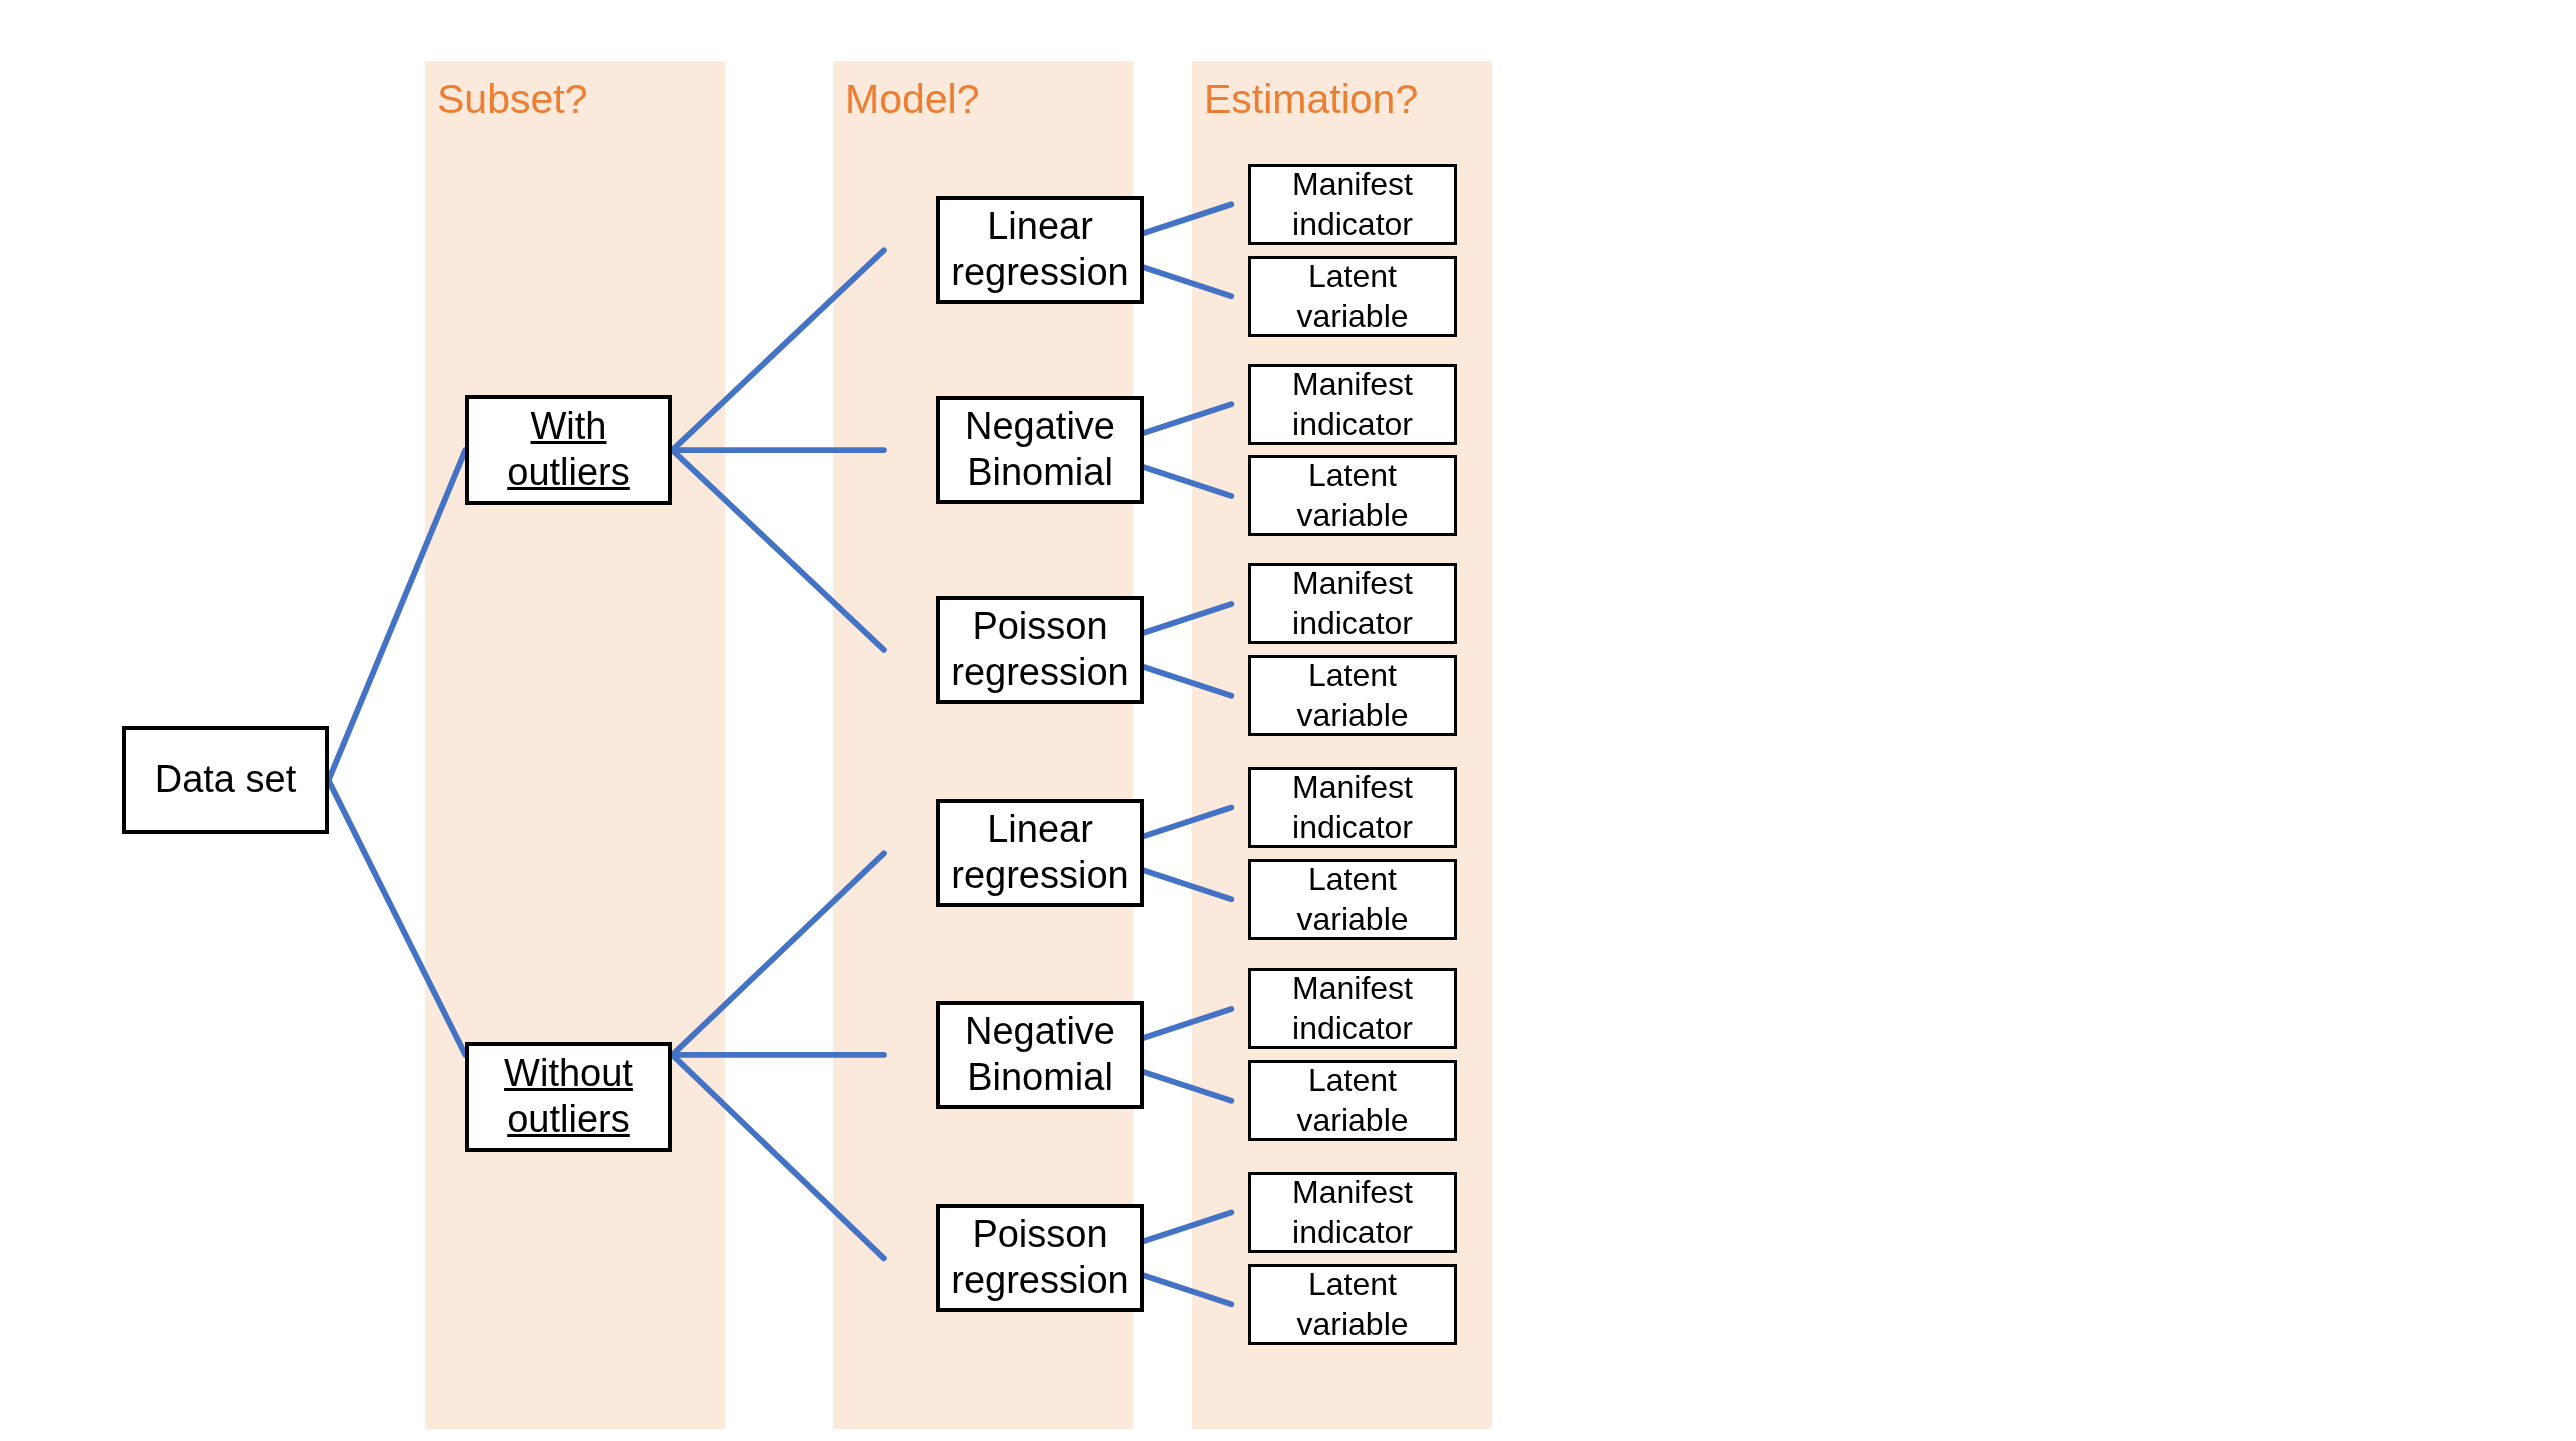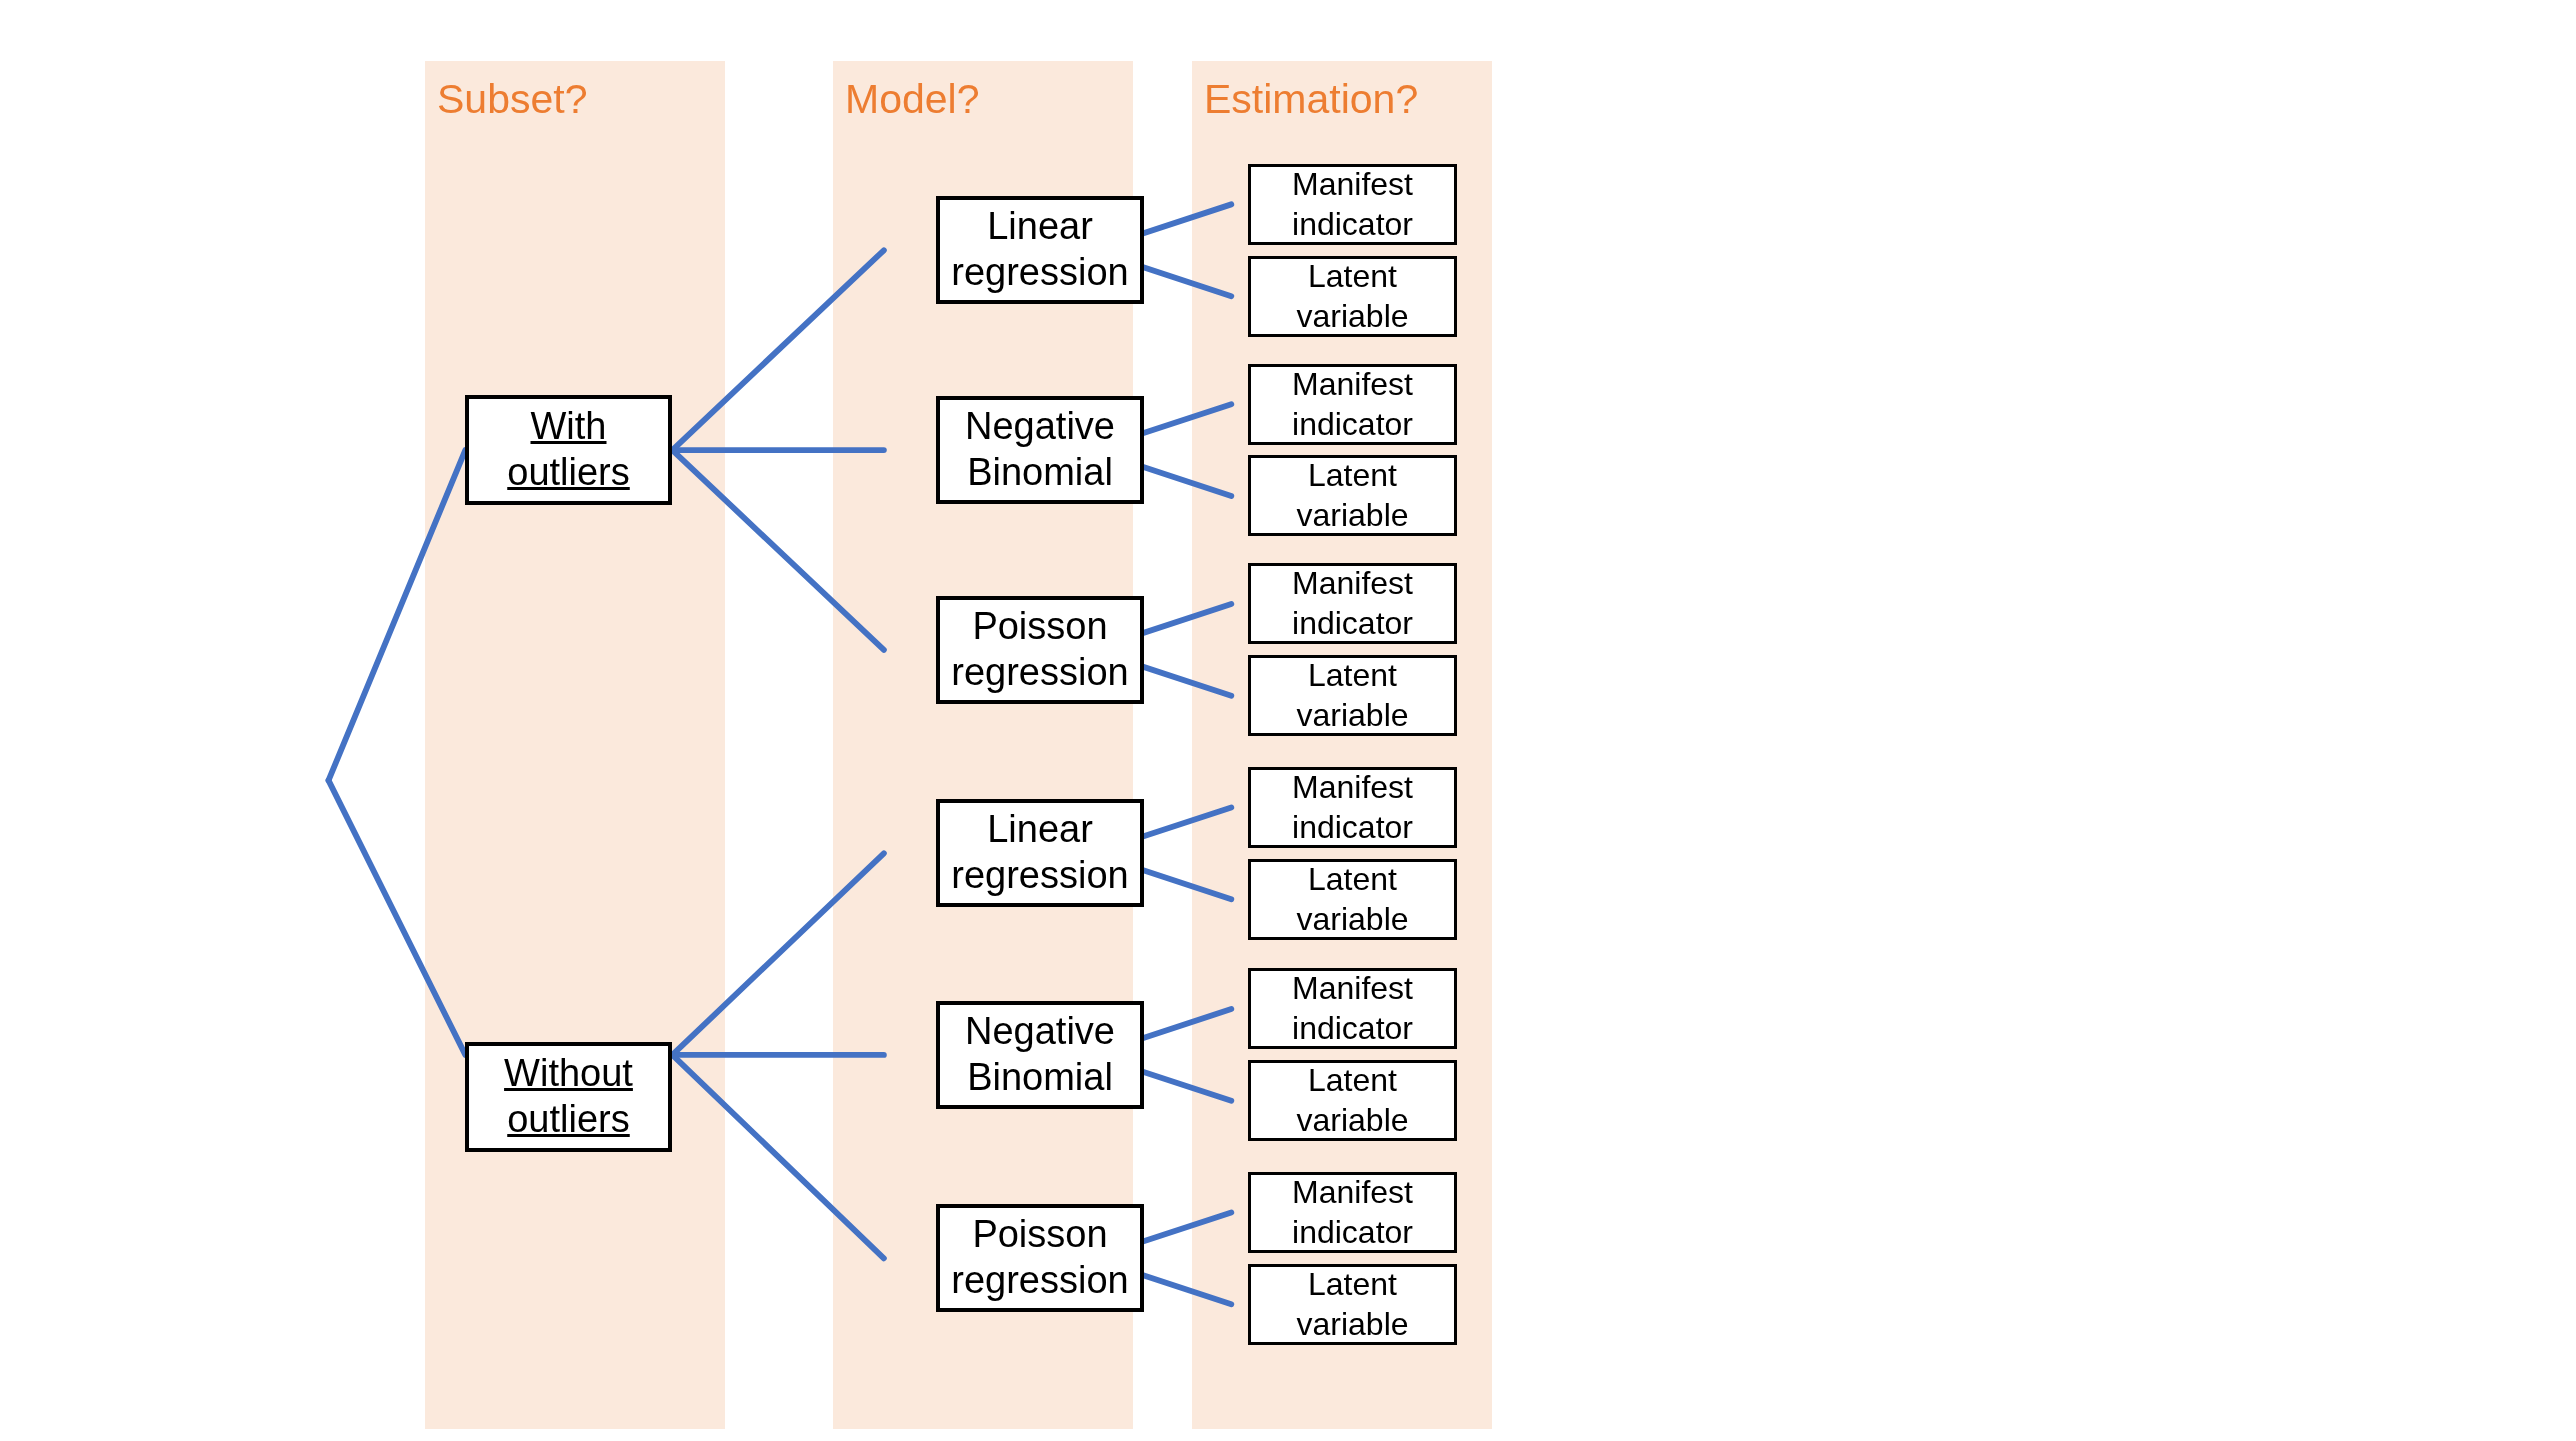--- a/index.html
+++ b/index.html
@@ -82,20 +82,21 @@
     <line x1="1213" y1="722" x2="1368" y2="671"></line>
     <line x1="1213" y1="722" x2="1368" y2="773"></line>
     <line x1="1213" y1="948" x2="1368" y2="897"></line>
     <line x1="1213" y1="948" x2="1368" y2="999"></line>
     <line x1="1213" y1="1172" x2="1368" y2="1121"></line>
     <line x1="1213" y1="1172" x2="1368" y2="1223"></line>
     <line x1="1213" y1="1398" x2="1368" y2="1347"></line>
     <line x1="1213" y1="1398" x2="1368" y2="1449"></line>
   </svg>
 
+  <div class="node root">Data set</div>
 
   <div class="node subset" style="top:395px">With
 outliers</div>
   <div class="node subset" style="top:1042px">Without
 outliers</div>
 
   <div class="node model" style="top:196px">Linear
 regression</div>
   <div class="node model" style="top:396px">Negative
 Binomial</div>

